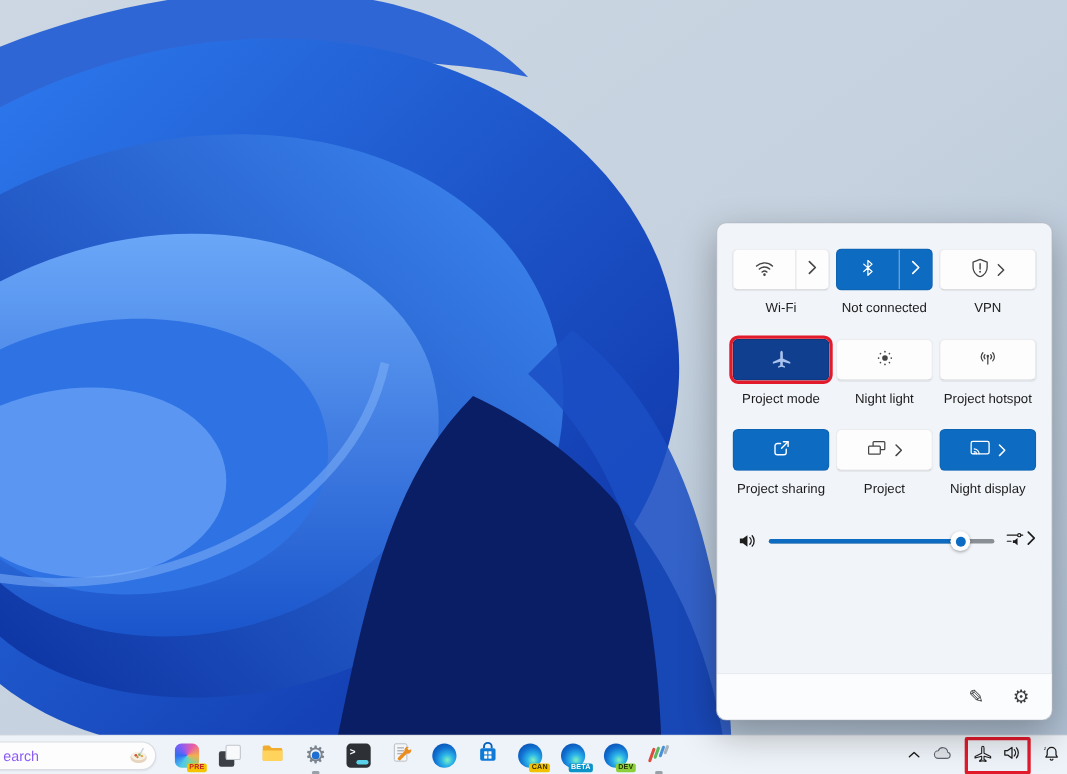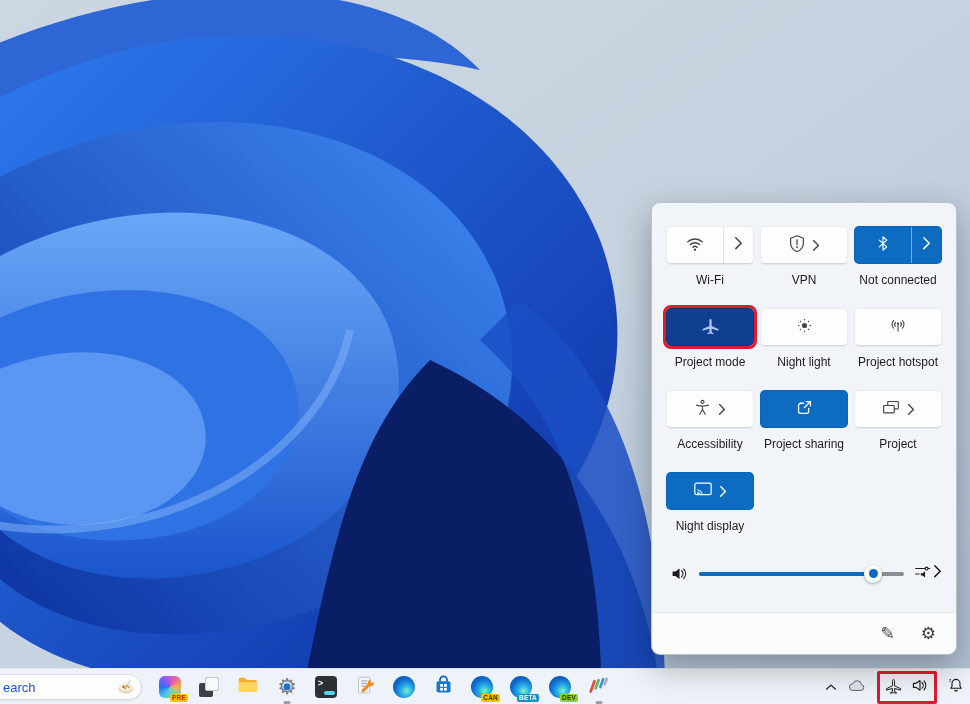--- a/index.html
+++ b/index.html
@@ -54,21 +54,21 @@
     border-radius:0 0 9px 9px; display:flex; align-items:center; justify-content:flex-end;
     gap:26px; padding:0 20px;}
   .foot-btn{background:none; border:none; font-size:17px; color:#3c3c3c; line-height:1; cursor:default;}
 
   
   .taskbar{position:absolute; left:0; right:0; bottom:0; height:36px; background:var(--taskbar);
     border-top:1px solid rgba(0,0,0,.05); z-index:4;}
   .search-pill{position:absolute; left:-62px; top:5px; width:204px; height:26px; border-radius:13px;
     background:#fdfdfe; border:1px solid #d9dde2; box-shadow:0 1px 2px rgba(0,0,0,.08);
     display:flex; align-items:center;}
-  .search-pill .s-text{margin-left:64px; font-size:13px; color:#1d4ed8;}
+  .search-pill .s-text{margin-left:64px; font-size:13px; color:#8b5cf6;}
   .search-pill .s-img{margin-left:auto; margin-right:5px; display:flex;}
   .apps{position:absolute; left:158px; top:0; height:36px; display:flex; align-items:center; gap:15px;}
   .app{position:relative; width:24px; height:24px; display:flex; align-items:center; justify-content:center;}
   .app.running::after{content:""; position:absolute; bottom:-5px; left:50%; transform:translateX(-50%);
     width:7px; height:3px; border-radius:2px; background:#9aa0a8;}
   .badge{position:absolute; bottom:-3px; right:-6px; font-size:6.5px; font-weight:bold;
     padding:1px 2px; border-radius:2px; line-height:1; letter-spacing:.2px;}
   .badge.pre{background:#f5c400; color:#c0262c;}
   .badge.can{background:#f2c200; color:#3a2f00;}
   .badge.beta{background:#0e93c8; color:#fff;}
@@ -152,58 +152,58 @@
             <svg viewBox="0 0 10 16" width="9">
                 <path d="M2 2l6 6-6 6" fill="none" stroke="currentColor" stroke-width="1.7" stroke-linecap="round" stroke-linejoin="round"></path>
               </svg>
           </span>
         </button>
       </div>
       <div class="tile-label">Wi-Fi</div>
     </div>
 
     <div class="cell">
-      <button class="tile inactive">
-        <span>
-          <svg viewBox="0 0 20 22" width="16">
-              <path d="M10 1l8 3v6c0 5.2-3.4 8.9-8 11-4.6-2.1-8-5.8-8-11V4z" fill="none" stroke="currentColor" stroke-width="1.5" stroke-linejoin="round"></path>
-              <path d="M10 6v6" stroke="currentColor" stroke-width="1.6" stroke-linecap="round"></path>
-              <circle cx="10" cy="15" r="1.1" fill="currentColor"></circle>
-            </svg>
-        </span>
-        <span class="inline-chev">
-          <svg viewBox="0 0 10 16" width="8">
-              <path d="M2 2l6 6-6 6" fill="none" stroke="currentColor" stroke-width="1.7" stroke-linecap="round" stroke-linejoin="round"></path>
-            </svg>
-        </span>
-      </button>
-      <div class="tile-label">VPN</div>
-    </div>
-
-    <div class="cell">
       <div class="tile active split">
         <button class="seg">
           <span>
             <svg viewBox="0 0 16 20" width="12">
                 <path d="M3 5.5l10 9L8 19V1l5 4.5-10 9" fill="none" stroke="currentColor" stroke-width="1.5" stroke-linejoin="round" stroke-linecap="round"></path>
               </svg>
           </span>
         </button>
         <button class="seg chev">
           <span>
             <svg viewBox="0 0 10 16" width="9">
                 <path d="M2 2l6 6-6 6" fill="none" stroke="currentColor" stroke-width="1.7" stroke-linecap="round" stroke-linejoin="round"></path>
               </svg>
           </span>
         </button>
       </div>
       <div class="tile-label">Not connected</div>
     </div>
 
     <div class="cell">
+      <button class="tile inactive">
+        <span>
+          <svg viewBox="0 0 20 22" width="16">
+              <path d="M10 1l8 3v6c0 5.2-3.4 8.9-8 11-4.6-2.1-8-5.8-8-11V4z" fill="none" stroke="currentColor" stroke-width="1.5" stroke-linejoin="round"></path>
+              <path d="M10 6v6" stroke="currentColor" stroke-width="1.6" stroke-linecap="round"></path>
+              <circle cx="10" cy="15" r="1.1" fill="currentColor"></circle>
+            </svg>
+        </span>
+        <span class="inline-chev">
+          <svg viewBox="0 0 10 16" width="8">
+              <path d="M2 2l6 6-6 6" fill="none" stroke="currentColor" stroke-width="1.7" stroke-linecap="round" stroke-linejoin="round"></path>
+            </svg>
+        </span>
+      </button>
+      <div class="tile-label">VPN</div>
+    </div>
+
+    <div class="cell">
       <button class="tile active-dark annot">
         <span>
           <svg viewBox="0 0 24 24" width="19">
               <path d="M22 16.5l-8.5-4V6c0-1.2-.6-2.5-1.5-2.5S10.5 4.8 10.5 6v6.5L2 16.5v2l8.5-2.3v4.1L8 21.8V23l4-1 4 1v-1.2l-2.5-1.5v-4.1L22 18.5z" fill="currentColor"></path>
             </svg>
         </span>
       </button>
       <div class="tile-label">Project mode</div>
     </div>
 
@@ -237,36 +237,20 @@
               <path d="M7.8 11.2a3.4 3.4 0 010-4.6" fill="none" stroke="currentColor" stroke-width="1.4" stroke-linecap="round"></path>
               <path d="M14.2 6.6a3.4 3.4 0 010 4.6" fill="none" stroke="currentColor" stroke-width="1.4" stroke-linecap="round"></path>
               <circle cx="11" cy="8.2" r="1.4" fill="currentColor"></circle>
               <path d="M11 9.6V17" stroke="currentColor" stroke-width="1.4" stroke-linecap="round"></path>
             </svg>
         </span>
       </button>
       <div class="tile-label">Project hotspot</div>
     </div>
 
-    <div class="cell">
-      <button class="tile inactive">
-        <span>
-          <svg viewBox="0 0 20 20" width="17">
-              <circle cx="10" cy="3.4" r="1.8" fill="none" stroke="currentColor" stroke-width="1.3"></circle>
-              <path d="M3 7.2c4.6 1.4 9.4 1.4 14 0M10 8.8v3.6M10 12.4L6.8 18M10 12.4l3.2 5.6" fill="none" stroke="currentColor" stroke-width="1.3" stroke-linecap="round"></path>
-            </svg>
-        </span>
-        <span class="inline-chev">
-          <svg viewBox="0 0 10 16" width="8">
-              <path d="M2 2l6 6-6 6" fill="none" stroke="currentColor" stroke-width="1.7" stroke-linecap="round" stroke-linejoin="round"></path>
-            </svg>
-        </span>
-      </button>
-      <div class="tile-label">Accessibility</div>
-    </div>
 
     <div class="cell">
       <button class="tile active">
         <span>
           <svg viewBox="0 0 20 20" width="17">
               <path d="M9 5H5.5A2.5 2.5 0 003 7.5v7A2.5 2.5 0 005.5 17h7a2.5 2.5 0 002.5-2.5V11" fill="none" stroke="currentColor" stroke-width="1.5" stroke-linecap="round"></path>
               <path d="M12 3h5v5" fill="none" stroke="currentColor" stroke-width="1.5" stroke-linecap="round" stroke-linejoin="round"></path>
               <path d="M17 3l-7 7" stroke="currentColor" stroke-width="1.5" stroke-linecap="round"></path>
             </svg>
         </span>

